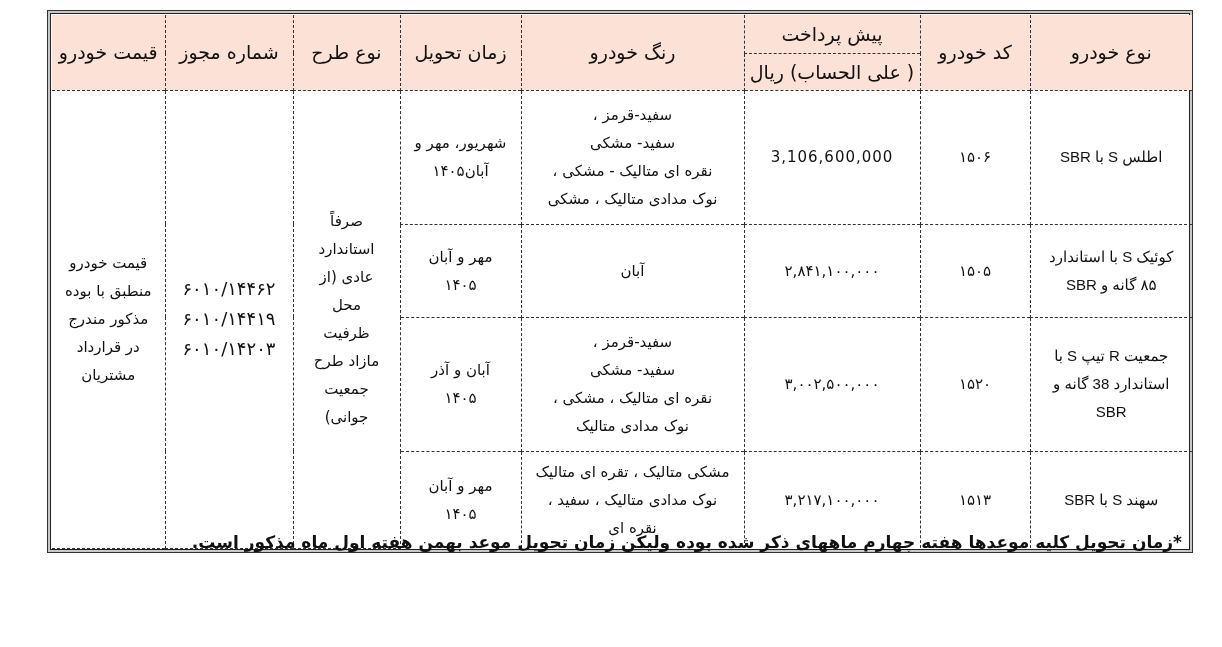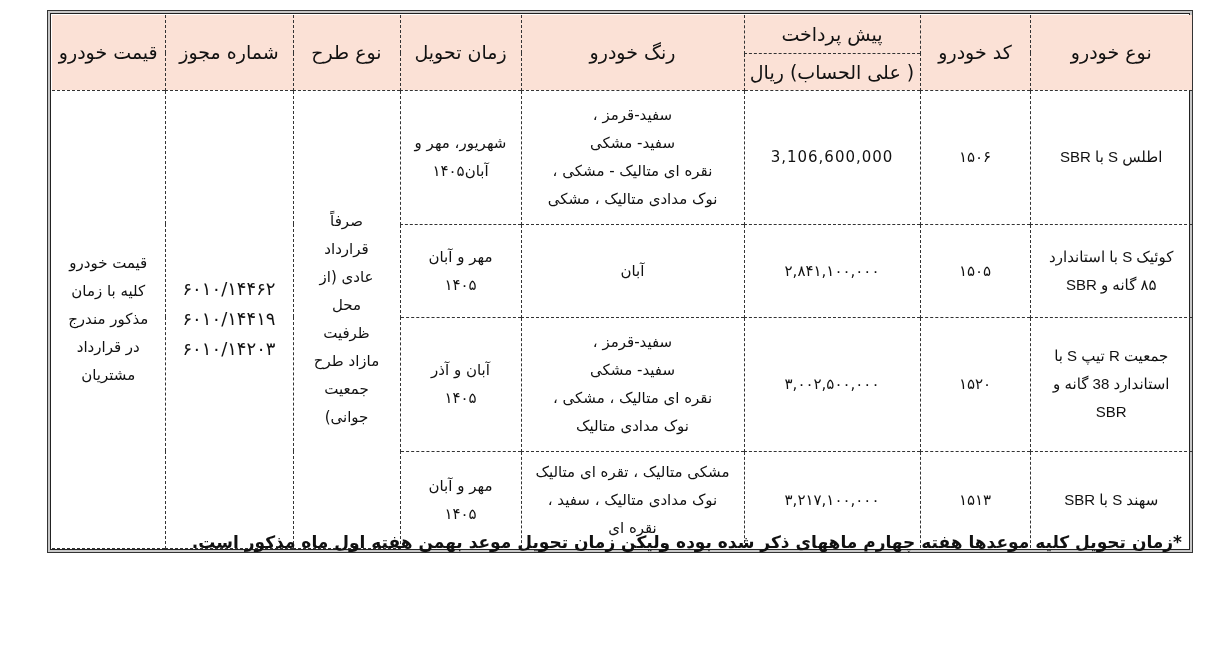--- a/index.html
+++ b/index.html
@@ -114,36 +114,36 @@
         <span>سفید- مشکی</span>
         <span>نقره ای متالیک - مشکی ،</span>
         <span>نوک مدادی متالیک ، مشکی</span>
       </td>
       <td class="multiline">
         <span>شهریور، مهر و</span>
         <span>آبان۱۴۰۵</span>
       </td>
       <td rowspan="4" class="multiline">
         <span>صرفاً</span>
-        <span>قرارداد</span>
+        <span>استاندارد</span>
         <span>عادی (از</span>
         <span>محل</span>
         <span>ظرفیت</span>
         <span>مازاد طرح</span>
         <span>جمعیت</span>
         <span>جوانی)</span>
       </td>
       <td rowspan="4" class="multiline num" style="font-size:18px;line-height:30px">
         <span>۶۰۱۰/۱۴۴۶۲</span>
         <span>۶۰۱۰/۱۴۴۱۹</span>
         <span>۶۰۱۰/۱۴۲۰۳</span>
       </td>
       <td rowspan="4" class="multiline last">
         <span>قیمت خودرو</span>
-        <span>کلیه با زمان</span>
+        <span>منطبق با بوده</span>
         <span>مذکور مندرج</span>
         <span>در قرارداد</span>
         <span>مشتریان</span>
       </td>
     </tr>
 
     <tr style="height:93px">
       <td class="multiline latin">
         <span>کوئیک S با استاندارد</span>
         <span>۸۵ گانه و SBR</span>

